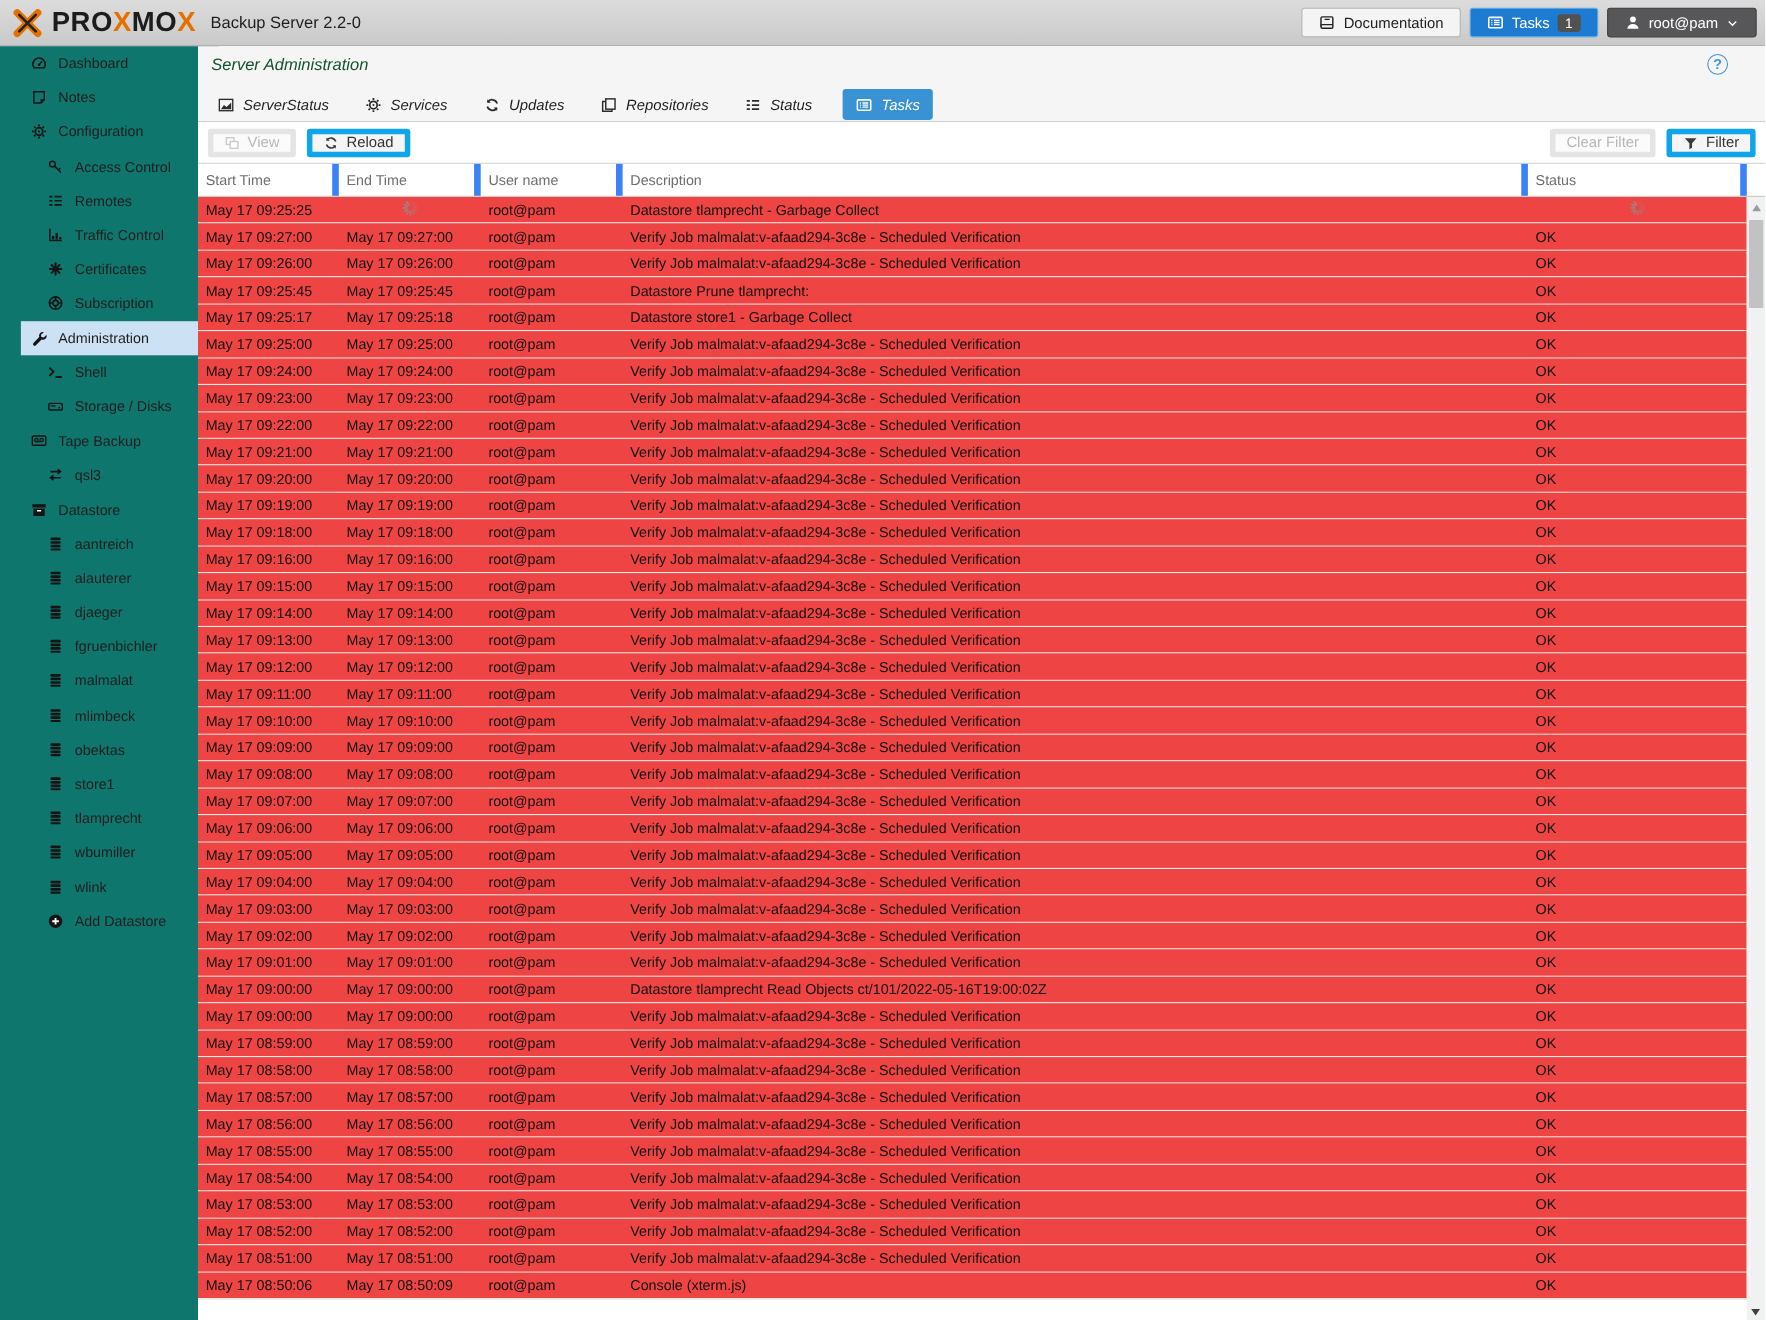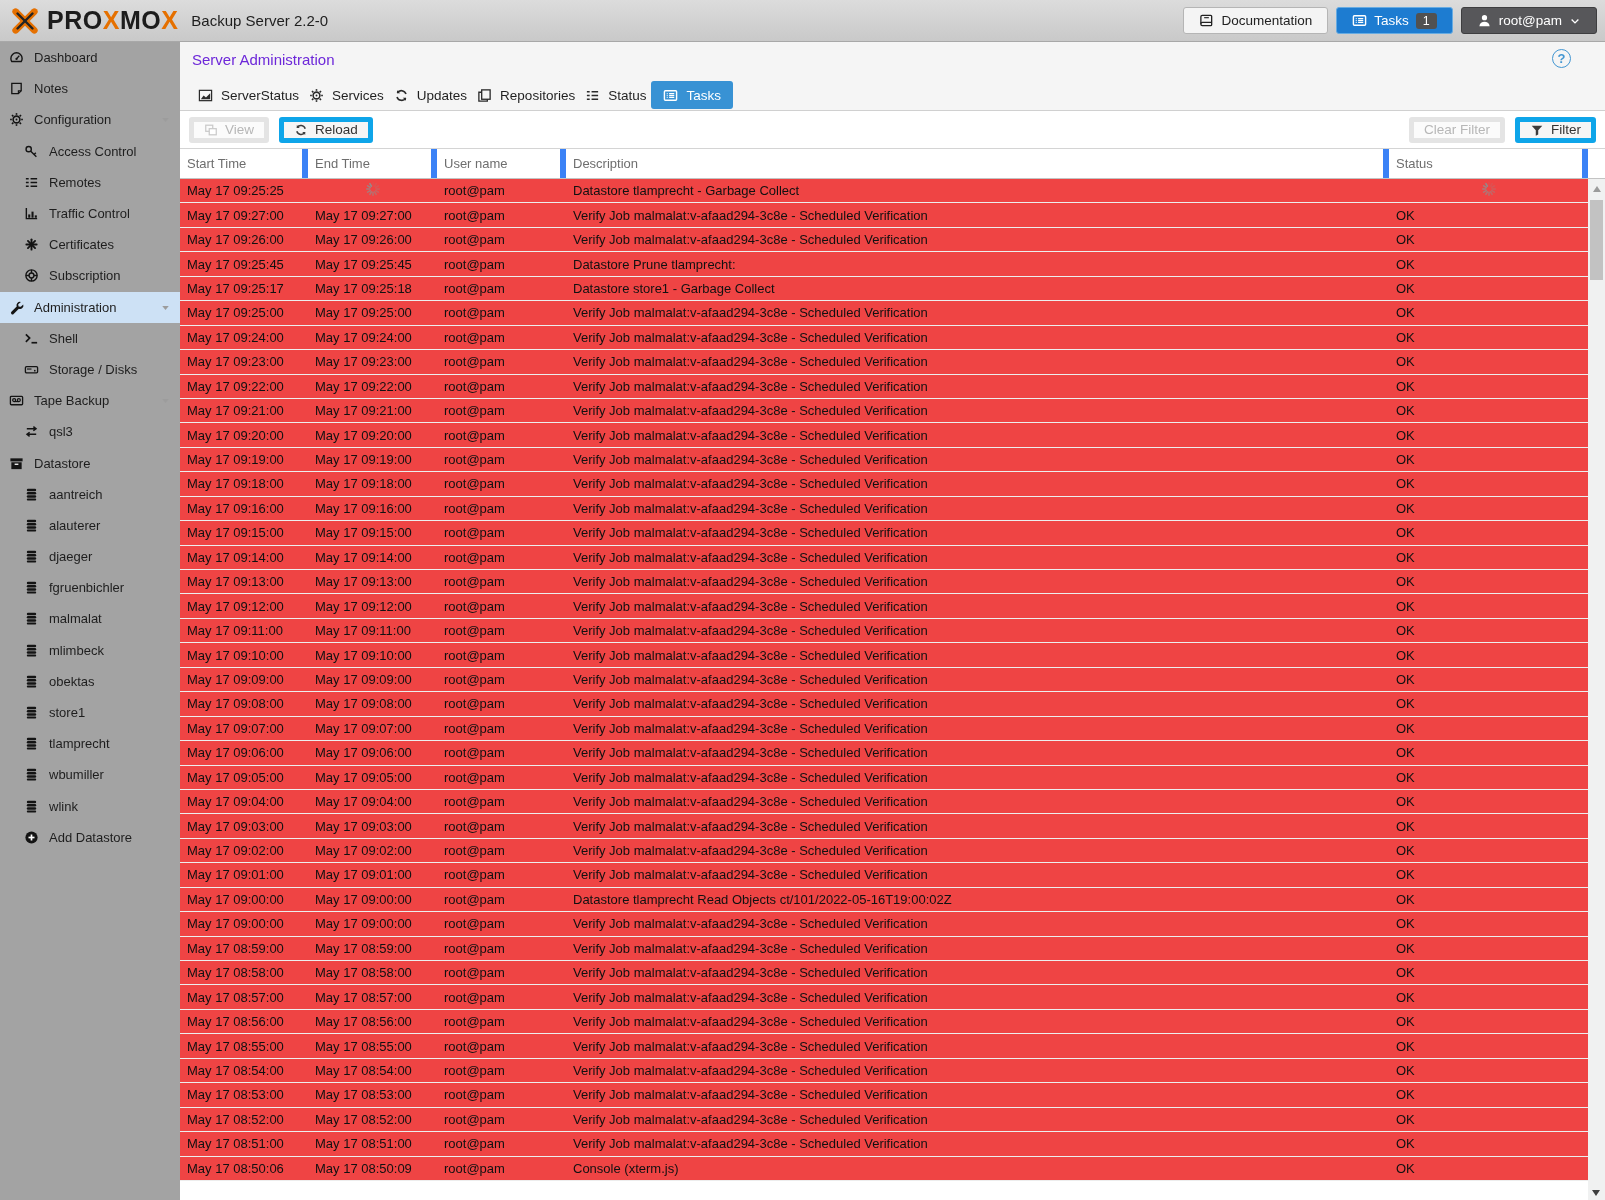--- a/index.html
+++ b/index.html
@@ -20,37 +20,37 @@
     font-size:13.5px;cursor:pointer;box-sizing:border-box;}
   .tb-btn .ic{display:flex;}
   .tb-btn .ic svg{width:15px;height:15px;}
   .tb-doc{background:#f4f4f4;border:1px solid #b5b5b5;color:#222;}
   .tb-tasks{background:#1d7cd1;border:1px solid #66abe2;color:#fff;}
   .badge{background:#515151;color:#fff;border-radius:3px;padding:1px 7px;font-size:12.5px;}
   .tb-user{background:#57575a;border:1px solid #3e3e40;color:#fff;}
   .tb-user .chev svg{width:12px;height:12px;}
 
   
-  .sidebar{position:absolute;left:0;top:42px;width:180px;bottom:0;background:#a3a3a3;overflow:hidden;}
+  .sidebar{position:absolute;left:0;top:42px;width:180px;bottom:0;background:#0f766e;overflow:hidden;padding-left:19px;}
   .side-item{height:31.2px;display:flex;align-items:center;gap:9px;padding-left:8px;
     font-size:13px;color:#1e1e1e;cursor:pointer;position:relative;box-sizing:border-box;}
   .side-item.ind{padding-left:23px;}
   .side-item.selected{background:#cde1f5;}
   .side-item .ic{width:17px;height:17px;flex:none;display:flex;align-items:center;justify-content:center;color:#141414;}
   .side-item .ic svg{width:15px;height:15px;}
   .tree-arrow{position:absolute;right:8px;top:9px;color:#9c9c9c;display:flex;}
   .tree-arrow svg{width:13px;height:13px;}
 
   
   .main{position:absolute;left:180px;top:42px;width:1425px;bottom:0;background:#f5f5f5;}
-  .page-title{position:absolute;left:12px;top:9px;font-size:15px;color:#6d28d9;}
+  .page-title{position:absolute;left:12px;top:9px;font-size:15px;color:#14532d;font-style:italic;}
   .help-btn{position:absolute;right:34px;top:7px;width:19px;height:19px;border:1.6px solid #4296d2;
     border-radius:50%;color:#4296d2;font-size:13px;font-weight:bold;display:flex;align-items:center;
     justify-content:center;cursor:pointer;box-sizing:border-box;}
-  .tabbar{position:absolute;left:13px;top:39px;display:flex;align-items:flex-end;height:28px;}
+  .tabbar{position:absolute;left:13px;top:39px;display:flex;gap:23px;align-items:flex-end;height:28px;font-style:italic;}
   .tab{display:flex;align-items:center;gap:8px;font-size:13.5px;color:#1f1f1f;padding:0 5px;height:28px;
     border-radius:3px;cursor:pointer;}
   .tab .ic{display:flex;color:#2b2b2b;}
   .tab .ic svg{width:15px;height:15px;}
   .tab.active{background:#3892d4;color:#fff;padding:0 12px;}
   .tab.active .ic{color:#fff;}
 
   .panel{position:absolute;left:0;top:68px;width:1425px;bottom:0;background:#fff;border-top:1px solid #d0d0d0;box-sizing:border-box;}
   .toolbar{height:37px;display:flex;align-items:center;padding:0 9px;gap:10px;box-sizing:border-box;}
   .btn{height:26px;display:flex;align-items:center;gap:7px;padding:0 10px;font-size:13.5px;color:#333;

